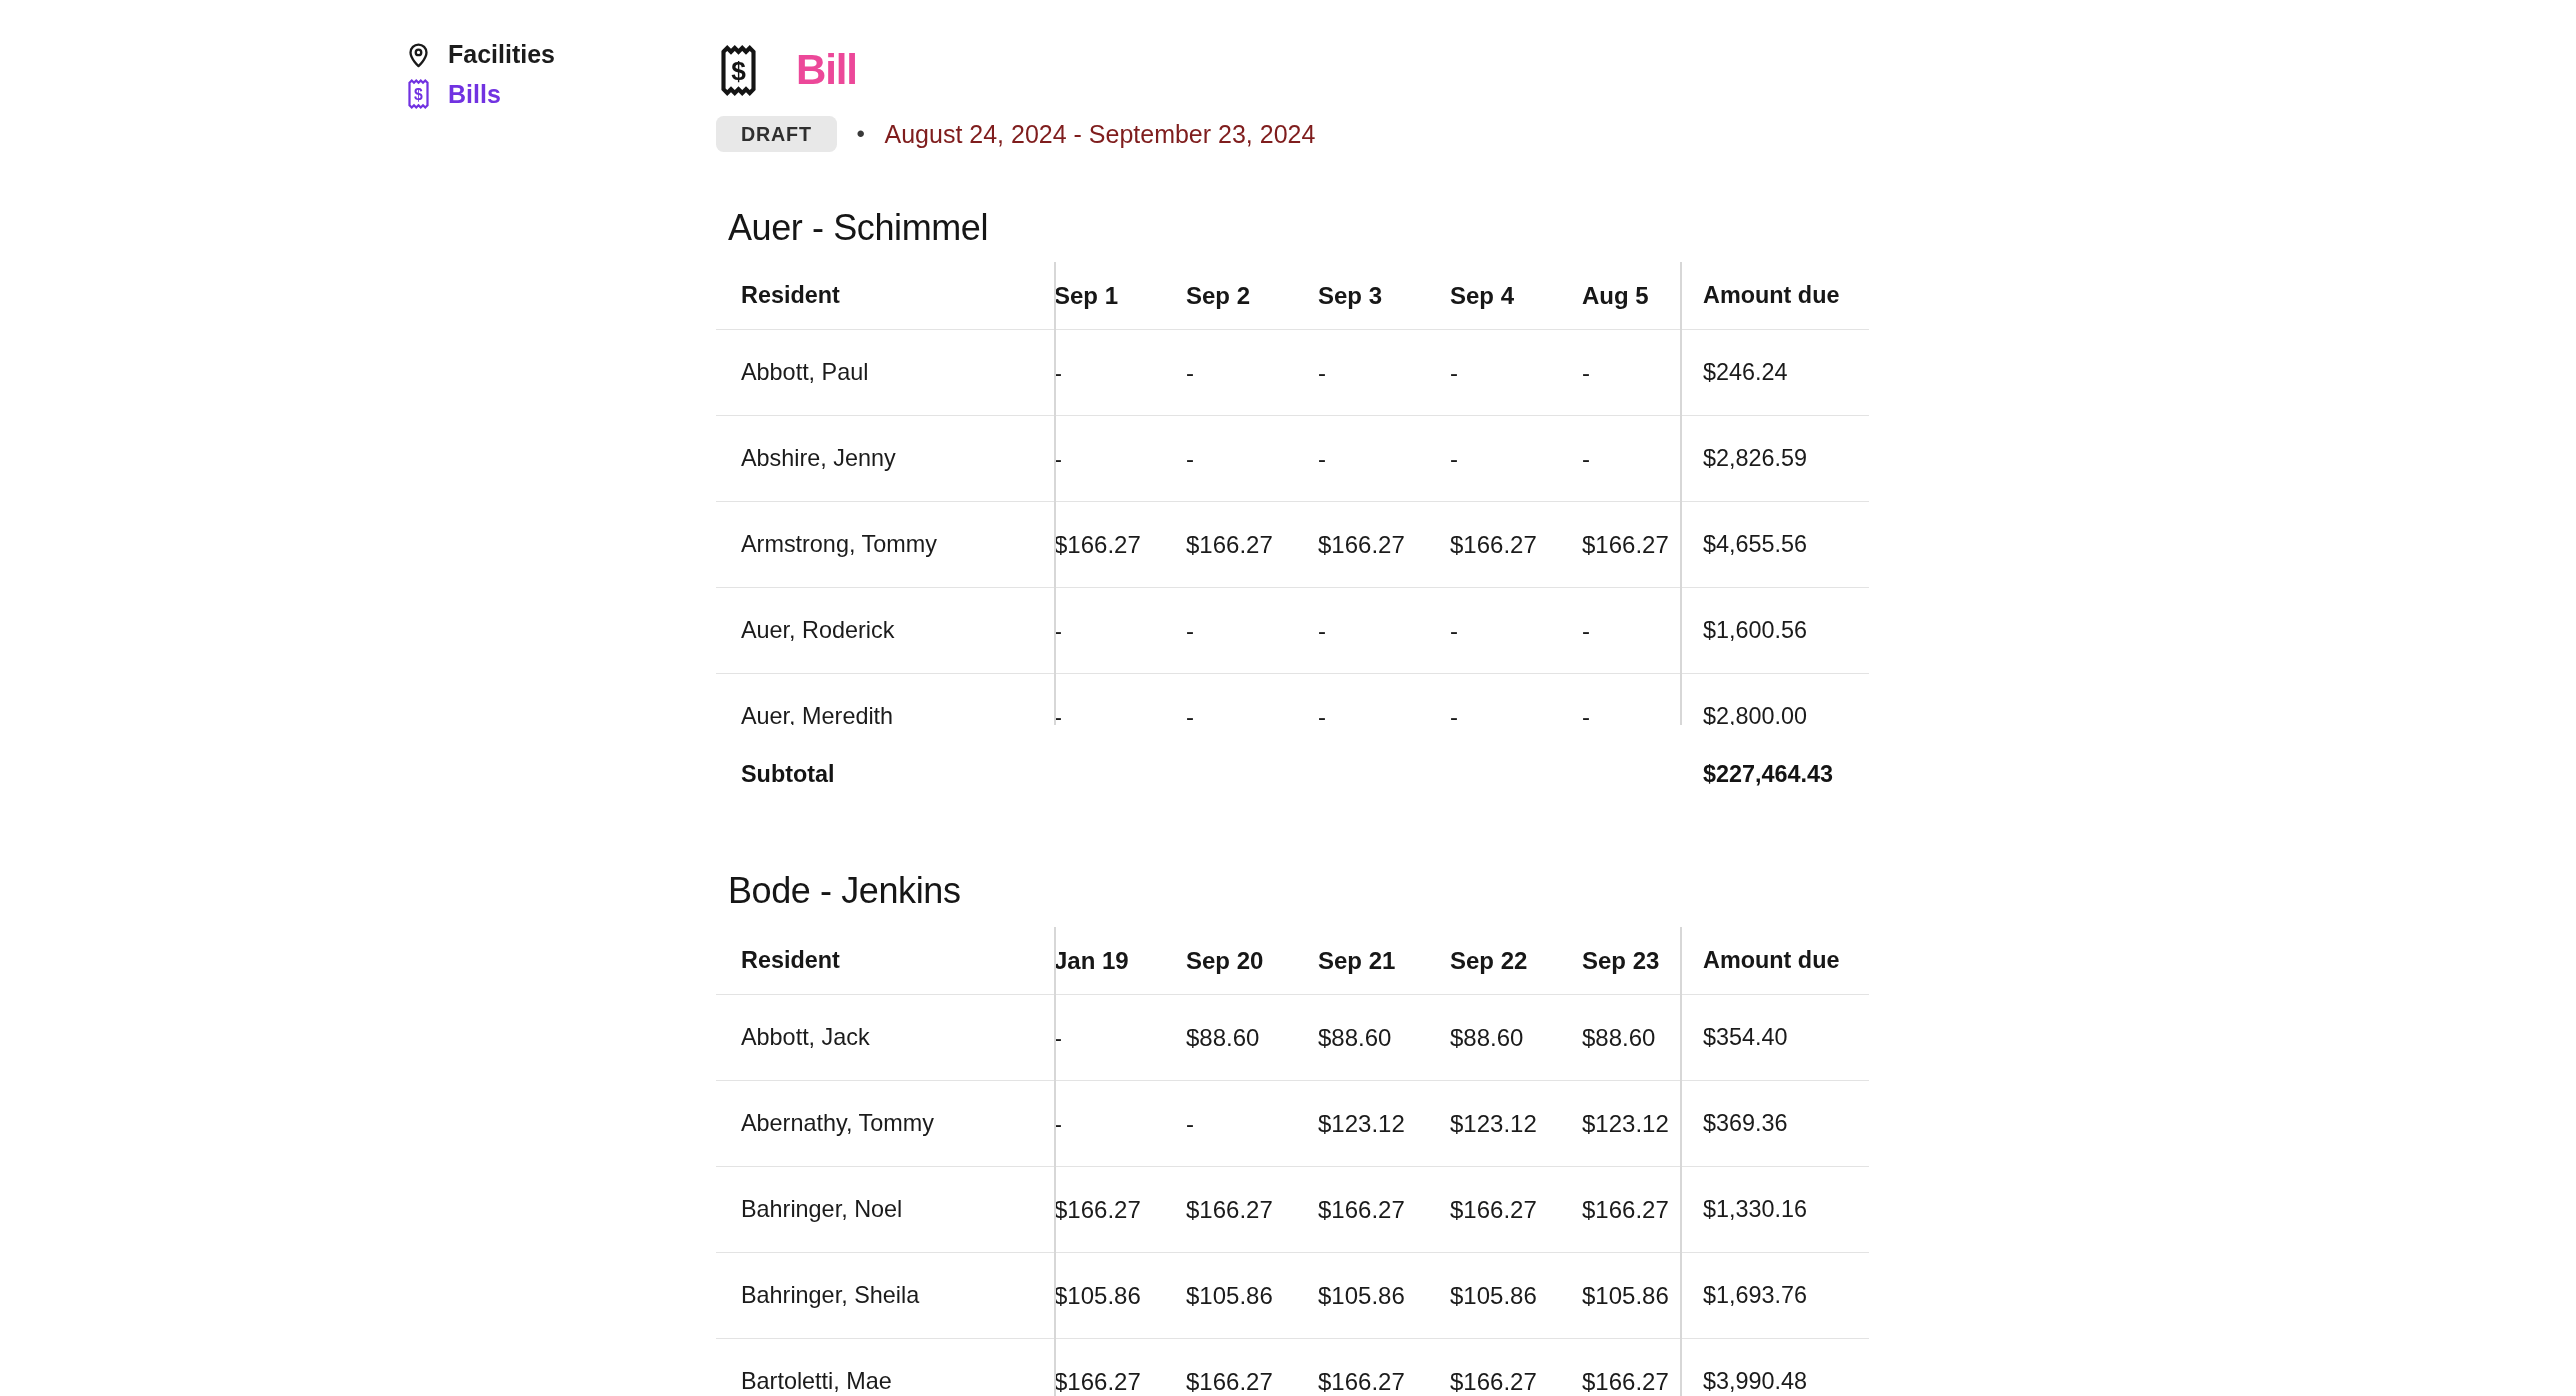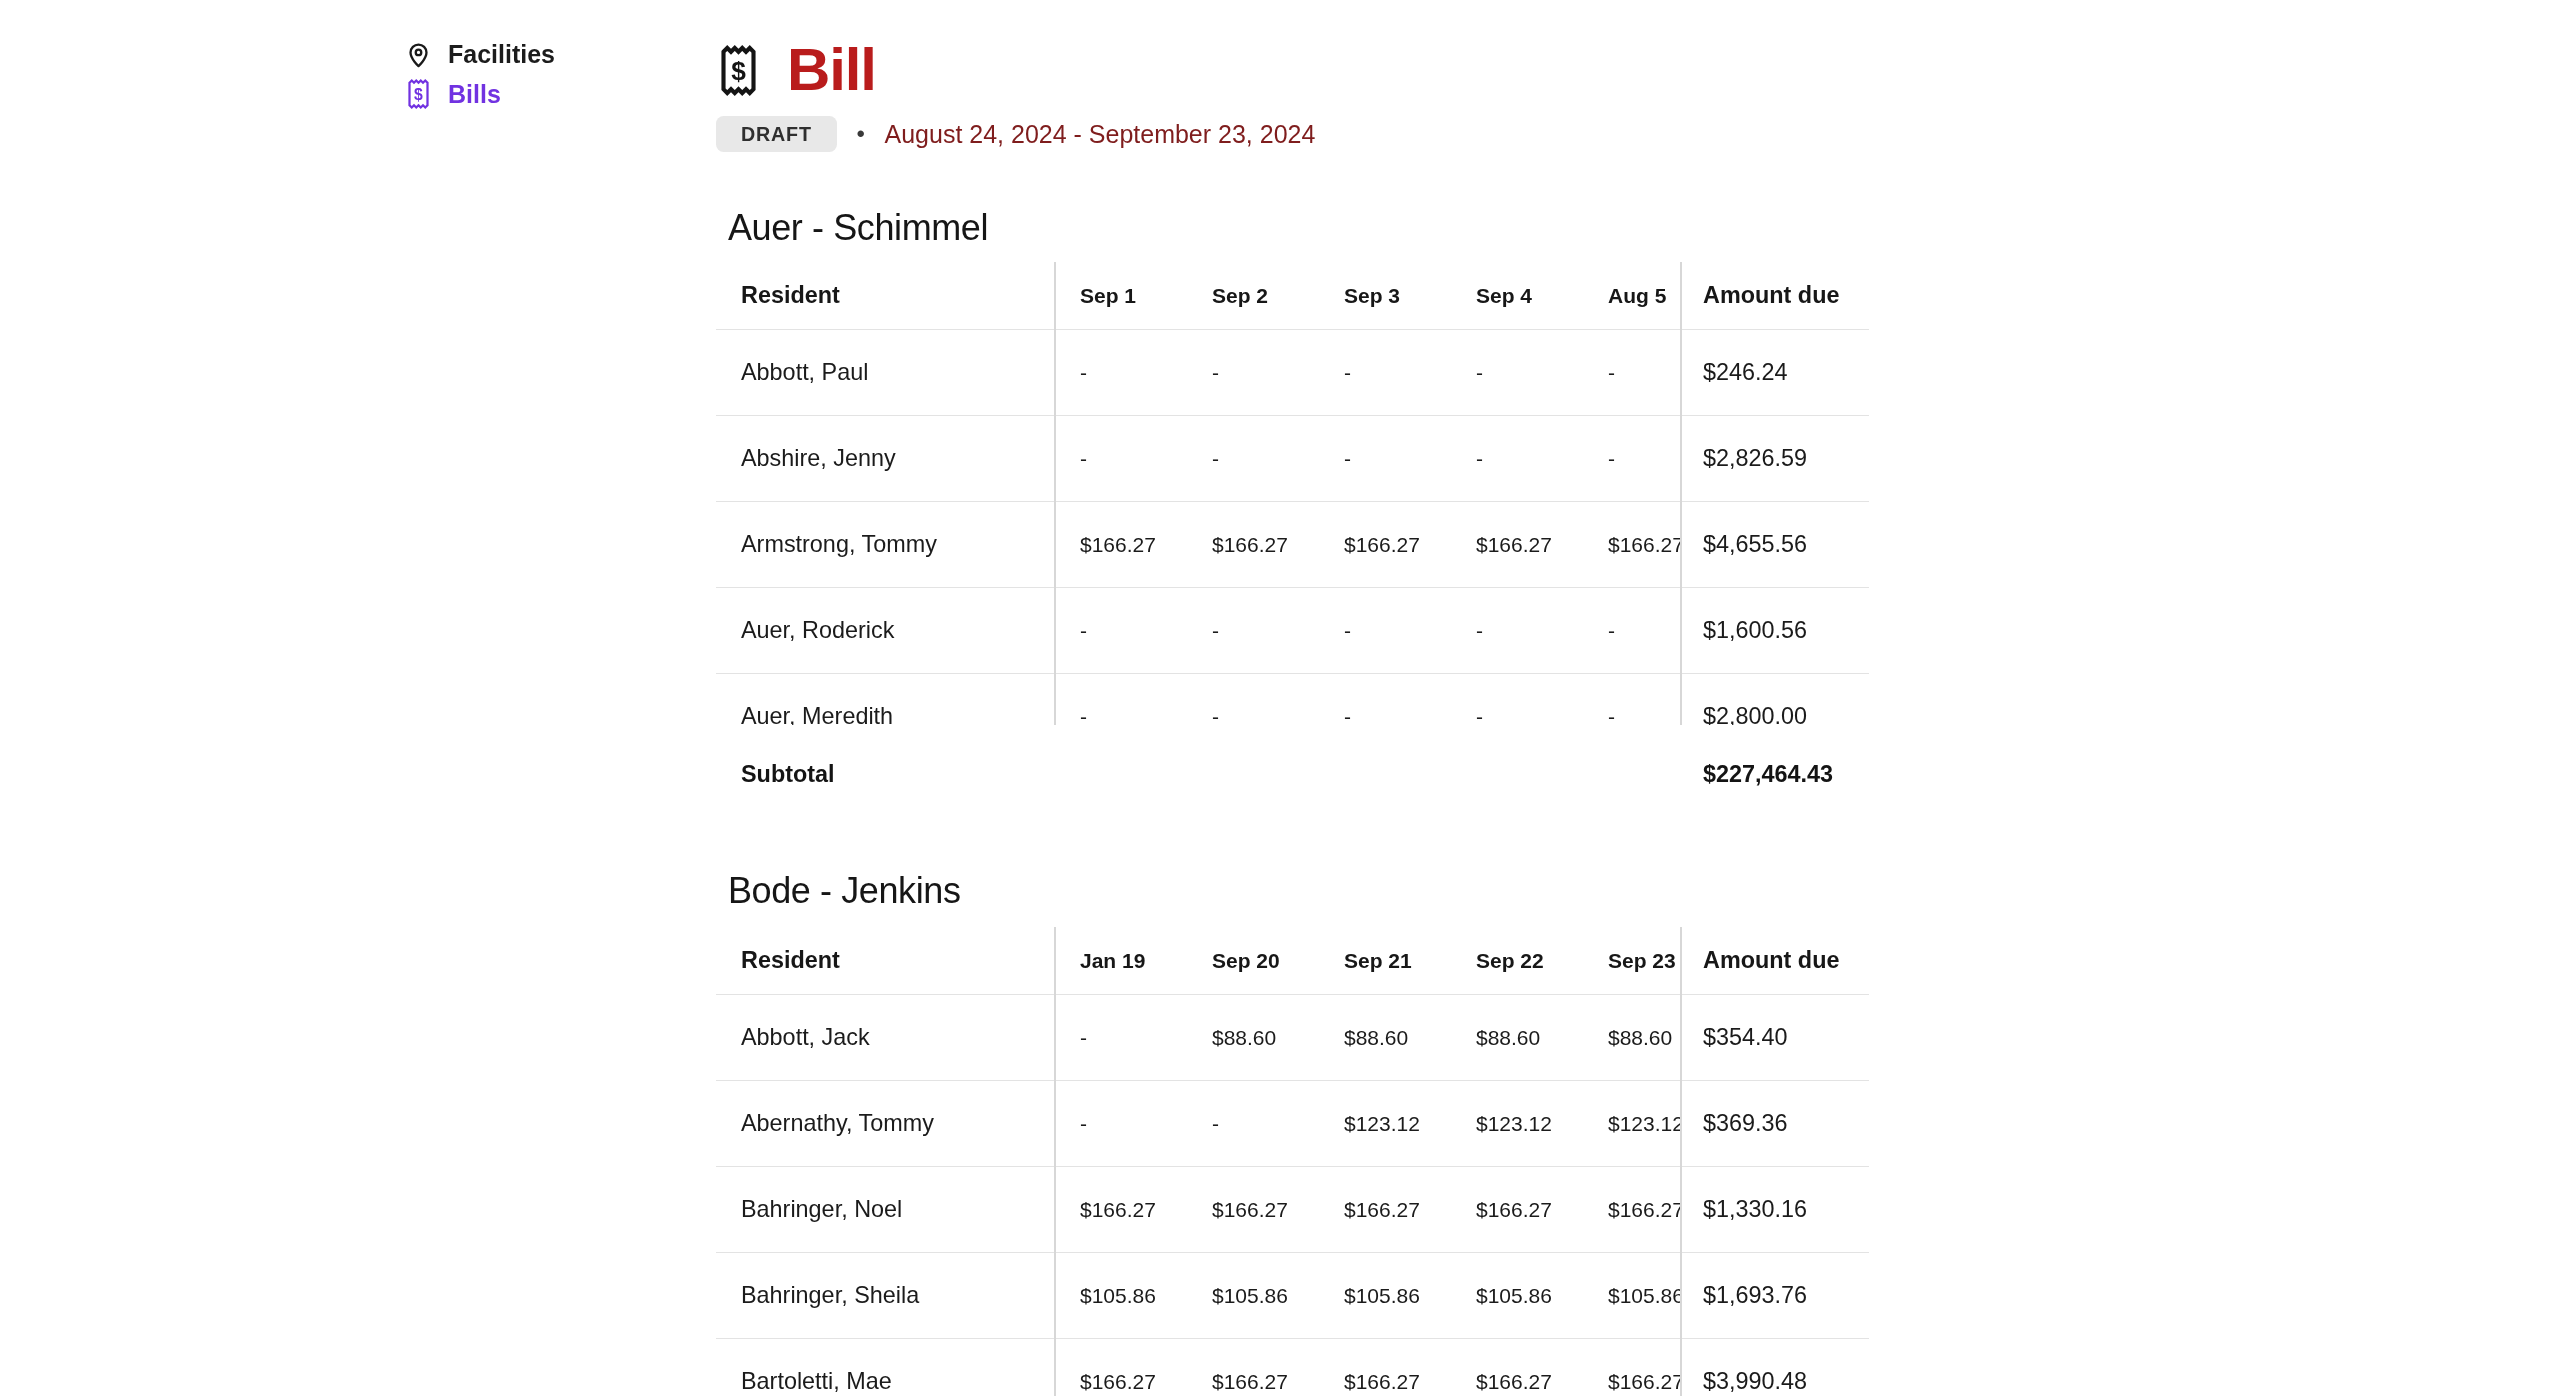--- a/index.html
+++ b/index.html
@@ -17,42 +17,42 @@
     font-family:"Liberation Sans",sans-serif;
   }
   
   .sidebar{position:absolute;left:403px;top:35px;display:flex;flex-direction:column;gap:2px}
   .nav-item{display:flex;align-items:center;gap:15px;height:38px;font-size:25px;font-weight:600;color:#1c1c1c;cursor:pointer;white-space:nowrap}
   .nav-item .icon{width:30px;height:35px;display:flex;align-items:center;justify-content:center}
   .nav-item.active{color:var(--accent)}
   
   .main{position:absolute;left:716px;top:0;width:1153px}
   .title-row{margin-top:42px;height:56px;display:flex;align-items:center;gap:18px}
-  .page-title{font-size:60px;font-weight:800;letter-spacing:-1.1px;color:#b91c1c;margin:8px;line-height:56px}
+  .page-title{font-size:42px;font-weight:800;letter-spacing:-1.1px;color:#ec4899;margin:17px;line-height:56px}
   .meta-row{margin-top:18px;height:36px;display:flex;align-items:center;gap:19.7px}
   .badge{background:var(--badge-bg);color:#2F2F2F;font-size:19.7px;font-weight:700;letter-spacing:0.8px;border-radius:7.6px;padding:0 25px;height:36px;display:flex;align-items:center}
   .dot{font-size:24px;color:#3a3a3a;line-height:36px}
   .period{font-size:25px;color:#7f1d1d}
   .section-title{font-size:36px;font-weight:500;color:#161616;margin:12px;height:44px;line-height:44px;letter-spacing:-0.4px}
   .st-1{margin-top:54px}
   .st-2{margin-top:73px}
   
   .grid{position:relative;width:1153px;overflow:hidden;margin-top:12px}
   .grid-1{height:463px}
   .grid-2{height:487px;margin-top:14.4px}
   .vline{position:absolute;top:0;bottom:0;width:1.5px;background:var(--divider);z-index:3;pointer-events:none}
   .vline.left{left:338px}
   .vline.right{left:964px}
   .grid-header{height:68px;border-bottom:1.5px solid var(--border);position:relative}
   .grid-row{height:86px;border-bottom:1.5px solid var(--border);position:relative}
   .resident-cell{position:absolute;left:25px;top:0;bottom:0;display:flex;align-items:center;font-size:23.4px;white-space:nowrap}
   .grid-header .resident-cell,.grid-header .day-cell,.grid-header .amount-cell{font-weight:600;color:#171717}
   .day-strip{position:absolute;left:338px;width:626px;top:0;bottom:0;overflow:hidden}
   .day-strip-inner{display:flex;height:100%}
-  .day-cell{flex:0 0 132px;width:132px;padding-left:26px;display:flex;align-items:center;font-size:21px;white-space:nowrap}
+  .day-cell{flex:0 0 132px;width:132px;display:flex;align-items:center;font-size:24px;white-space:nowrap}
   .amount-cell{position:absolute;left:987px;top:0;bottom:0;display:flex;align-items:center;font-size:23.4px;white-space:nowrap}
   .subtotal-row{position:relative;height:45px;margin-top:26px}
   .subtotal-label{position:absolute;left:25px;top:50%;transform:translateY(-50%);font-size:23.4px;font-weight:700;color:#141414}
   .subtotal-amount{position:absolute;left:987px;top:50%;transform:translateY(-50%);font-size:23.4px;font-weight:700;color:#141414}
   svg{display:block}
 </style>
 </head>
 <body>
 
 <nav class="sidebar">

